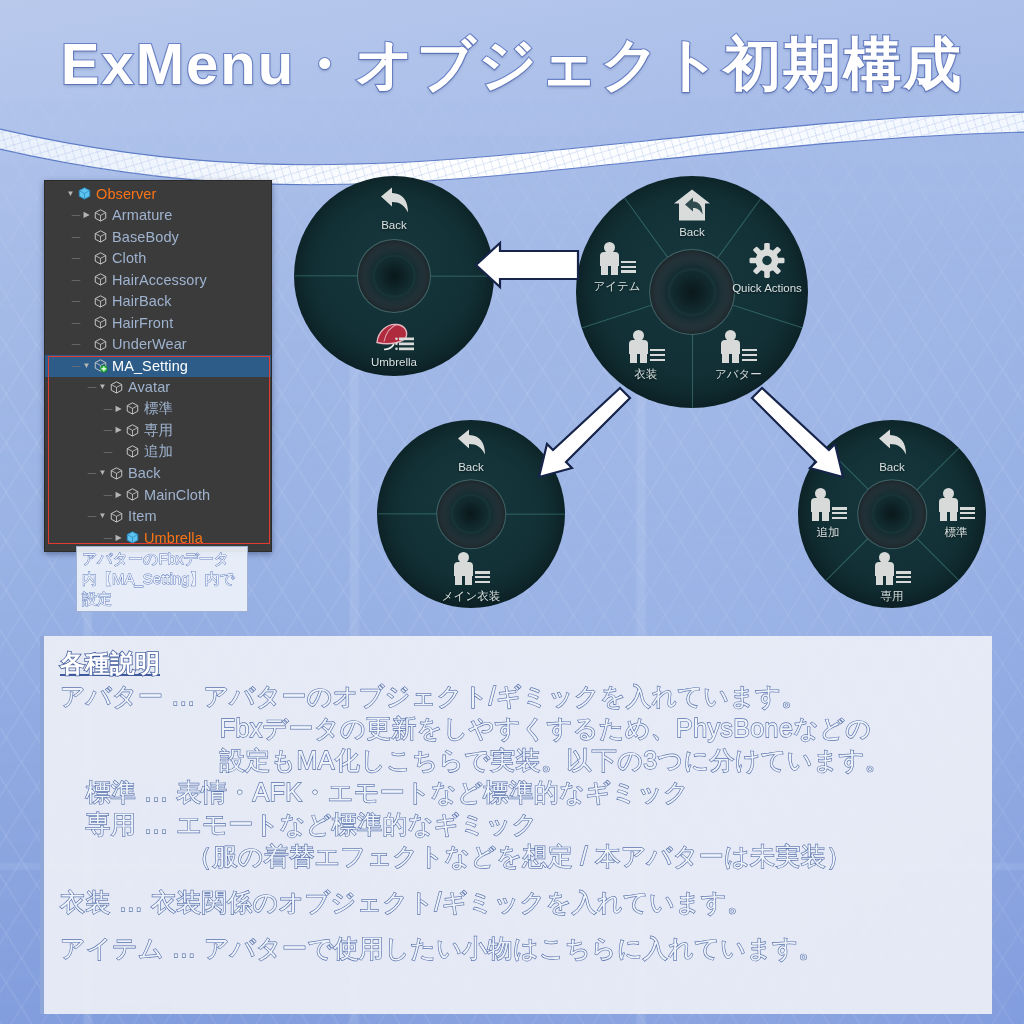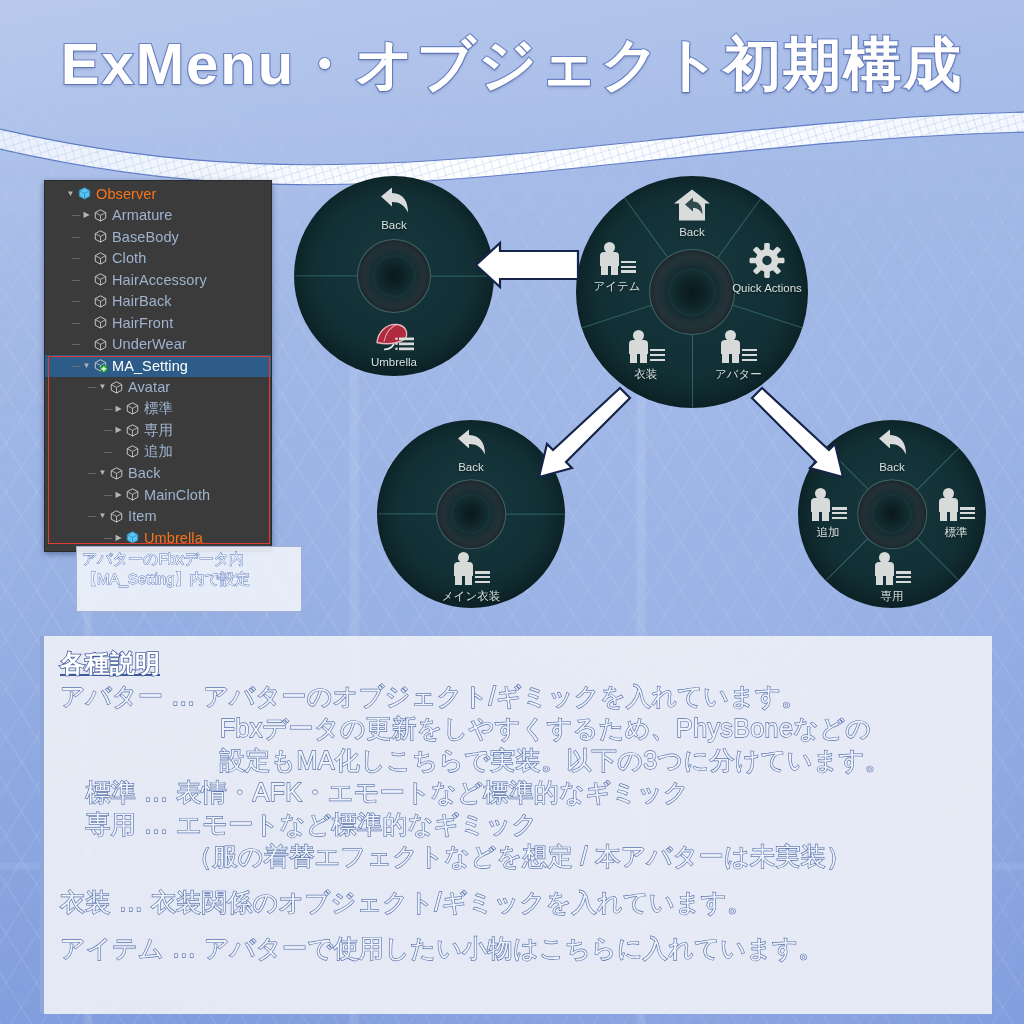--- a/index.html
+++ b/index.html
@@ -85,21 +85,21 @@
     left: 48px; top: 356px; width: 222px; height: 188px;
     border: 1.6px solid #e23c32;
     pointer-events: none;
   }
   #hier-leftbar-top { position:absolute; left:44px; top:182px; width:4px; height:14px; background:#3a9fd8; }
   #hier-leftbar-bot { position:absolute; left:44px; top:512px; width:4px; height:28px; background:#3a9fd8; }
 
   
   #hier-caption {
     position: absolute; left: 76px; top: 546px;
-    width: 226px; height: 66px;
+    width: 172px; height: 66px;
     background: rgba(238,242,250,.92);
     border: 1px solid #9fb0d2;
     padding: 2px 5px;
     font-size: 15px;
     line-height: 20px;
     color: #eef3fb;
     -webkit-text-stroke: .9px #5c78bb;
     paint-order: stroke fill;
     overflow: hidden;
   }

